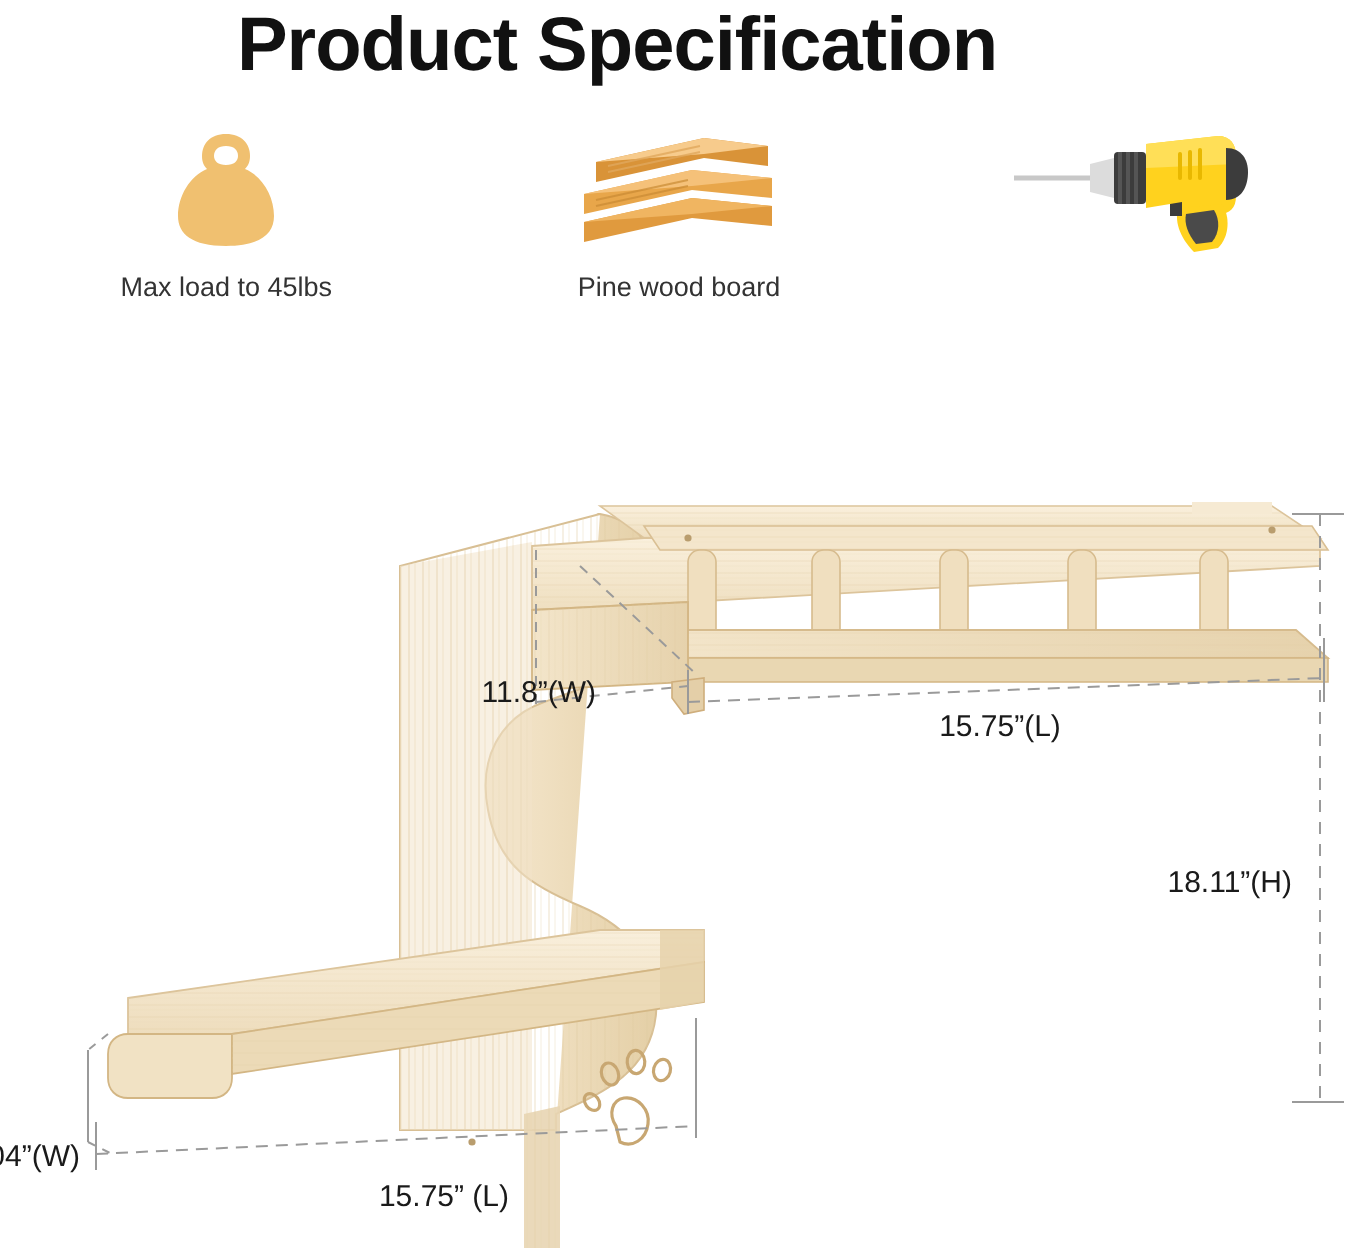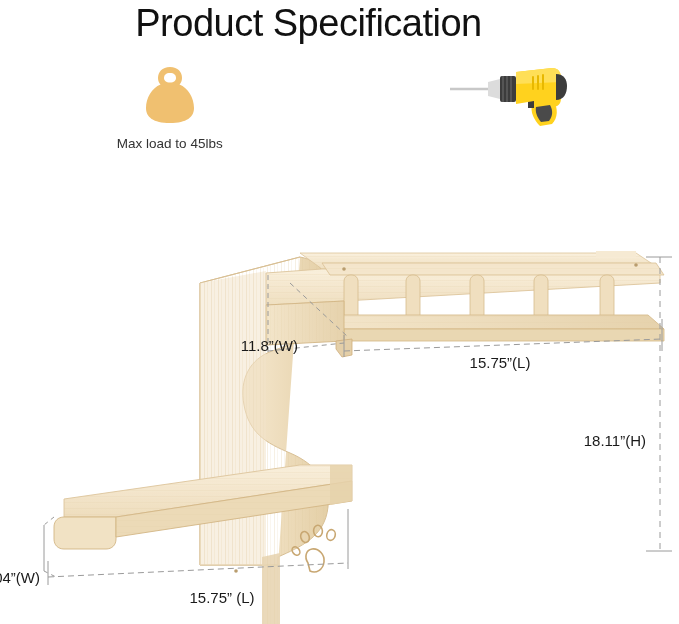--- a/index.html
+++ b/index.html
@@ -6,21 +6,21 @@
   body{
     width:679px;height:624px;position:relative;overflow:hidden;
     font-family:"Liberation Sans","DejaVu Sans",sans-serif;
     color:#1a1a1a;
   }
 
   
   .title{
     position:absolute;left:0;top:0;width:617px;height:46px;
     display:flex;align-items:center;justify-content:center;
-    font-size:38px;font-weight:normal;letter-spacing:-0.5px;
+    font-size:38px;font-weight:bold;letter-spacing:-0.5px;
     color:#111111;white-space:nowrap;
   }
 
   
   .features{
     position:absolute;left:0;top:58px;width:679px;height:105px;
     display:flex;
   }
   .feature{
     flex:1 1 0;display:flex;flex-direction:column;
@@ -58,20 +58,39 @@
                  C12 27 6 37 6 47 C6 56 13 62 30 62
                  C47 62 54 56 54 47 C54 37 48 27 39.5 23.5
                  C41 22 42 20 42 17 C42 11 38 6 30 6 Z
                  M30 12 C34 12 36 14 36 17 C36 19.5 34 21.5 30 21.5
                  C26 21.5 24 19.5 24 17 C24 14 26 12 30 12 Z" fill="#f0c070"></path>
       </svg>
     </div>
     <div class="feature-label">Max load to 45lbs</div>
   </div>
 
+  <div class="feature">
+    <div class="feature-icon">
+      <svg width="110" height="70" viewBox="0 0 110 70">
+
+        <path d="M8 52 L62 40 L102 44 L102 54 L62 50 L8 62 Z" fill="#e09a3e"></path>
+        <path d="M8 52 L62 40 L102 44 L62 48 Z" fill="#f0b561"></path>
+
+        <path d="M8 38 L62 26 L102 30 L102 40 L62 36 L8 48 Z" fill="#e8a64a"></path>
+        <path d="M8 38 L62 26 L102 30 L62 34 Z" fill="#f5c179"></path>
+
+        <path d="M14 22 L68 10 L100 14 L100 24 L68 20 L14 32 Z" fill="#d99338"></path>
+        <path d="M14 22 L68 10 L100 14 L68 18 Z" fill="#f7cb8c"></path>
+
+        <path d="M20 24 L66 14 M20 27 L66 17" stroke="#e0a75c" stroke-width="1" fill="none" opacity="0.8"></path>
+        <path d="M14 41 L60 31 M14 44 L60 34" stroke="#c98a33" stroke-width="1" fill="none" opacity="0.7"></path>
+      </svg>
+    </div>
+    <div class="feature-label">Pine wood board</div>
+  </div>
 
   <div class="feature">
     <div class="feature-icon">
       <svg width="130" height="72" viewBox="0 0 130 72">
 
         <line x1="6" y1="31" x2="44" y2="31" stroke="#c8c8c8" stroke-width="2.5"></line>
 
         <path d="M44 24 L56 21 L56 41 L44 38 Z" fill="#dcdcdc"></path>
 
         <rect x="56" y="18" width="16" height="26" rx="2" fill="#3c3c3c"></rect>

